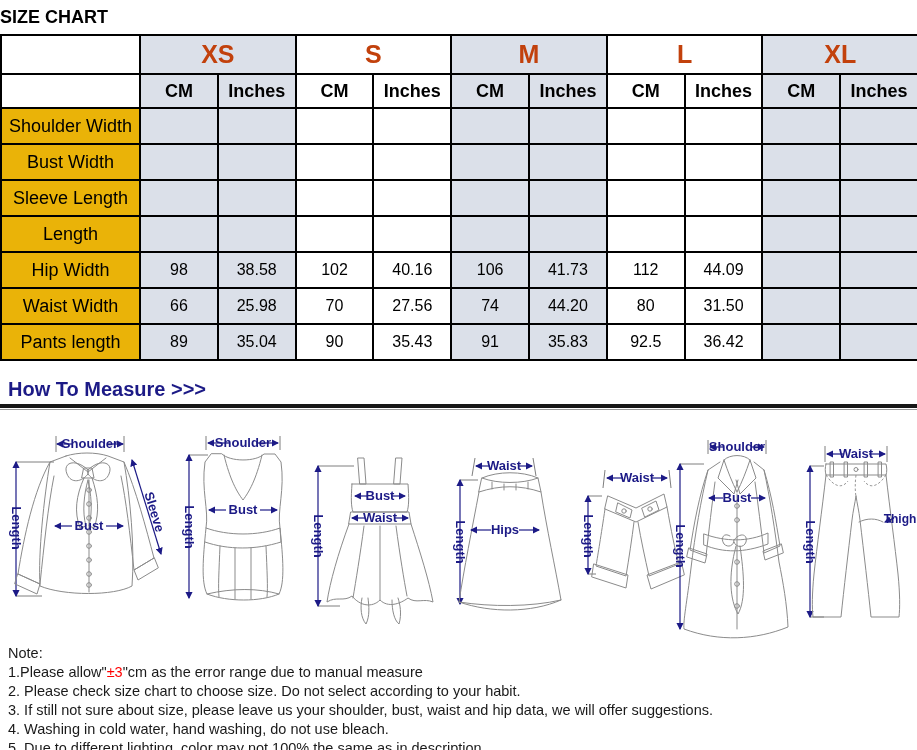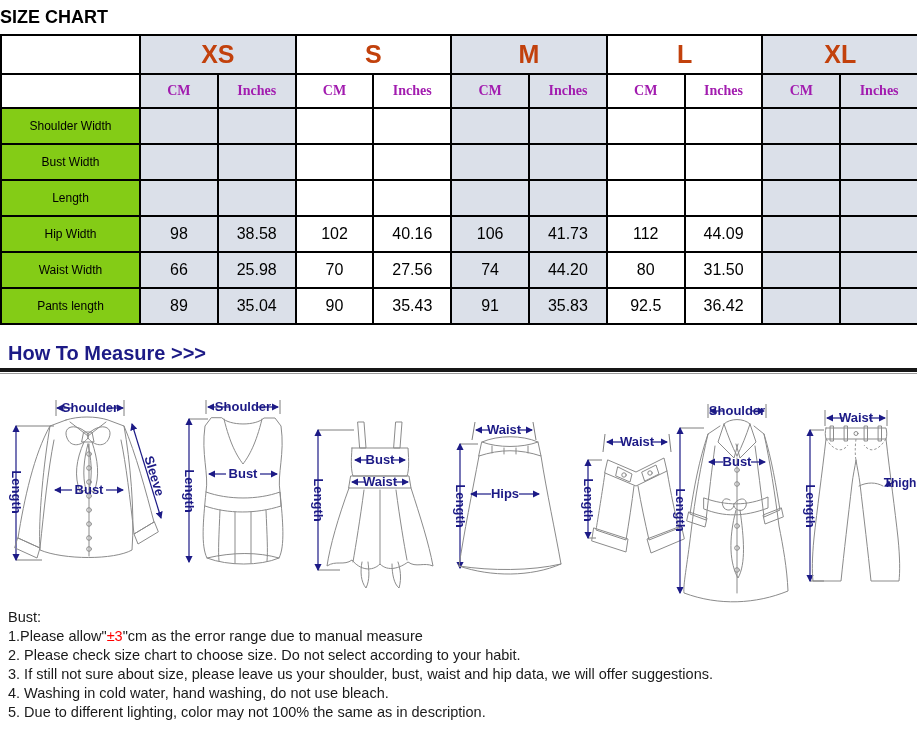--- a/index.html
+++ b/index.html
@@ -1,23 +1,23 @@
 <!DOCTYPE html>
 <html><head>
 <meta charset="utf-8">
 <style>
   html,body{margin:0;padding:0;background:#fff;}
   body{width:917px;height:750px;font-family:"Liberation Sans",sans-serif;color:#000;overflow:hidden;}
   .title{font-weight:bold;font-size:18px;padding:7px 0 6px 0;}
   table{border-collapse:collapse;table-layout:fixed;width:917px;}
   th,td{border:2px solid #000;text-align:center;padding:0;overflow:hidden;vertical-align:middle;}
   tr.szrow th{height:37px;font-size:25px;color:#c2410c;font-weight:bold;}
-  tr.unitrow th{height:32px;font-size:14px;font-weight:bold;color:#a21caf;font-family:Liberation Serif, serif;}
+  tr.unitrow th{height:32px;font-size:18px;font-weight:bold;color:#000000;}
   tbody td{height:34px;font-size:16px;font-weight:normal;}
-  tbody td.lbl{font-size:12px;background:#84cc16;text-align:center;}
+  tbody td.lbl{font-size:18px;background:#eab308;text-align:center;}
   .g{background:#dbe0e9;}
   .measure-head{margin:17px 0 0 8px;font-size:20px;font-weight:bold;color:#1c1a86;}
   .rule{height:4px;background:#171717;margin-top:3px;}
   .rule2{height:1px;background:#9a9a9a;margin-top:1px;}
   .figs{position:relative;height:206px;margin-top:18px;}
   .figs svg{position:absolute;overflow:visible;}
   .fig text{font-family:"Liberation Sans",sans-serif;font-size:13px;font-weight:bold;fill:#1c1a86;text-anchor:middle;}
   .fig text.sm{font-size:12px;}
   .gm{stroke:#8b8b8b;fill:none;stroke-width:1;stroke-linejoin:round;stroke-linecap:round;}
   .gmd{stroke:#8b8b8b;fill:none;stroke-width:0.9;stroke-dasharray:2.5 2;}
@@ -68,20 +68,33 @@
       <td></td>
       <td class="g"></td>
       <td class="g"></td>
       <td></td>
       <td></td>
       <td class="g"></td>
       <td class="g"></td>
     </tr>
     <tr>
       <td class="lbl">Bust Width</td>
+      <td class="g"></td>
+      <td class="g"></td>
+      <td></td>
+      <td></td>
+      <td class="g"></td>
+      <td class="g"></td>
+      <td></td>
+      <td></td>
+      <td class="g"></td>
+      <td class="g"></td>
+    </tr>
+    <tr>
+      <td class="lbl">Sleeve Length</td>
       <td class="g"></td>
       <td class="g"></td>
       <td></td>
       <td></td>
       <td class="g"></td>
       <td class="g"></td>
       <td></td>
       <td></td>
       <td class="g"></td>
       <td class="g"></td>
@@ -297,19 +310,19 @@
     <path class="gmd" d="M28,33 C36,45 44,47 50,39 M88,33 C80,45 72,47 66,39 M58,33 C57,41 57,48 58,55"></path>
     <path class="gm" d="M28,33 C24,68 19,104 16,132 C14,152 14,166 15,175 L43,175 C46,146 50,112 54,78 C55,69 57,61 58,54"></path>
     <path class="gm" d="M88,33 C92,68 97,104 100,132 C102,152 102,166 101,175 L73,175 C70,146 66,112 62,78 C61,69 59,61 58,54"></path>
     <path class="gm" d="M61,80 C69,76 78,76 85,80"></path>
     <path class="ar" d="M96,76 L87,80" marker-end="url(#ah)"></path>
     <text class="sm" x="102" y="81">Thigh</text>
   </svg>
 </div>
 
 <div class="note">
-  <div>Bust:</div>
+  <div>Note:</div>
   <div><span>1.Please allow"</span><span class="red">±3</span><span>"cm as the error range due to manual measure</span></div>
   <div>2. Please check size chart to choose size. Do not select according to your habit.</div>
   <div>3. If still not sure about size, please leave us your shoulder, bust, waist and hip data, we will offer suggestions.</div>
   <div>4. Washing in cold water, hand washing, do not use bleach.</div>
   <div>5. Due to different lighting, color may not 100% the same as in description.</div>
 </div>
 
 </body></html>

